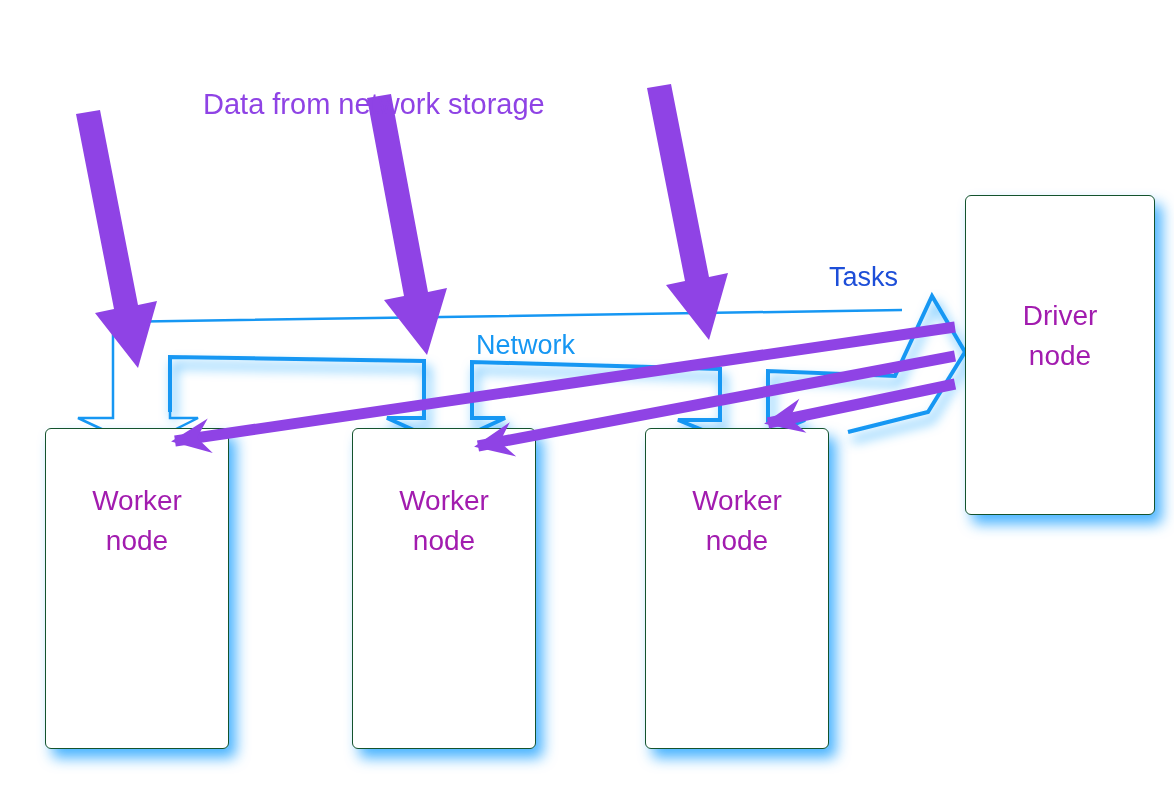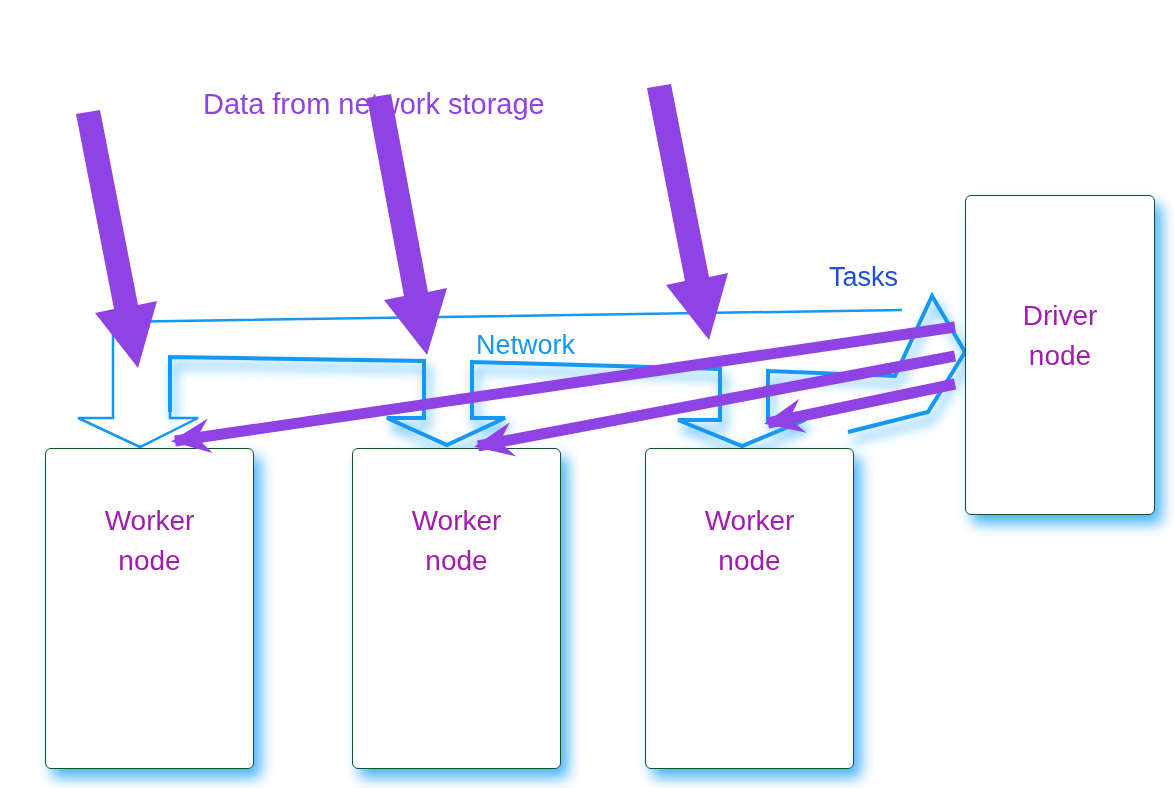--- a/index.html
+++ b/index.html
@@ -29,23 +29,23 @@
     border: 1px solid #14532d;
     border-radius: 6px;
     box-shadow: 7px 9px 14px rgba(13,155,255,0.75);
     color: #a21caf;
     font-size: 28px;
     line-height: 1.42;
     text-align: center;
     z-index: 2;
   }
   .worker-box {
-    width: 209px;
+    width: 184px;
     height: 321px;
-    top: 448px;
+    top: 428px;
     padding-top: 52px;
   }
   .driver-box {
     left: 965px;
     top: 195px;
     width: 190px;
     height: 320px;
     padding-top: 100px;
   }
   .layer-tasks { z-index: 3; }

